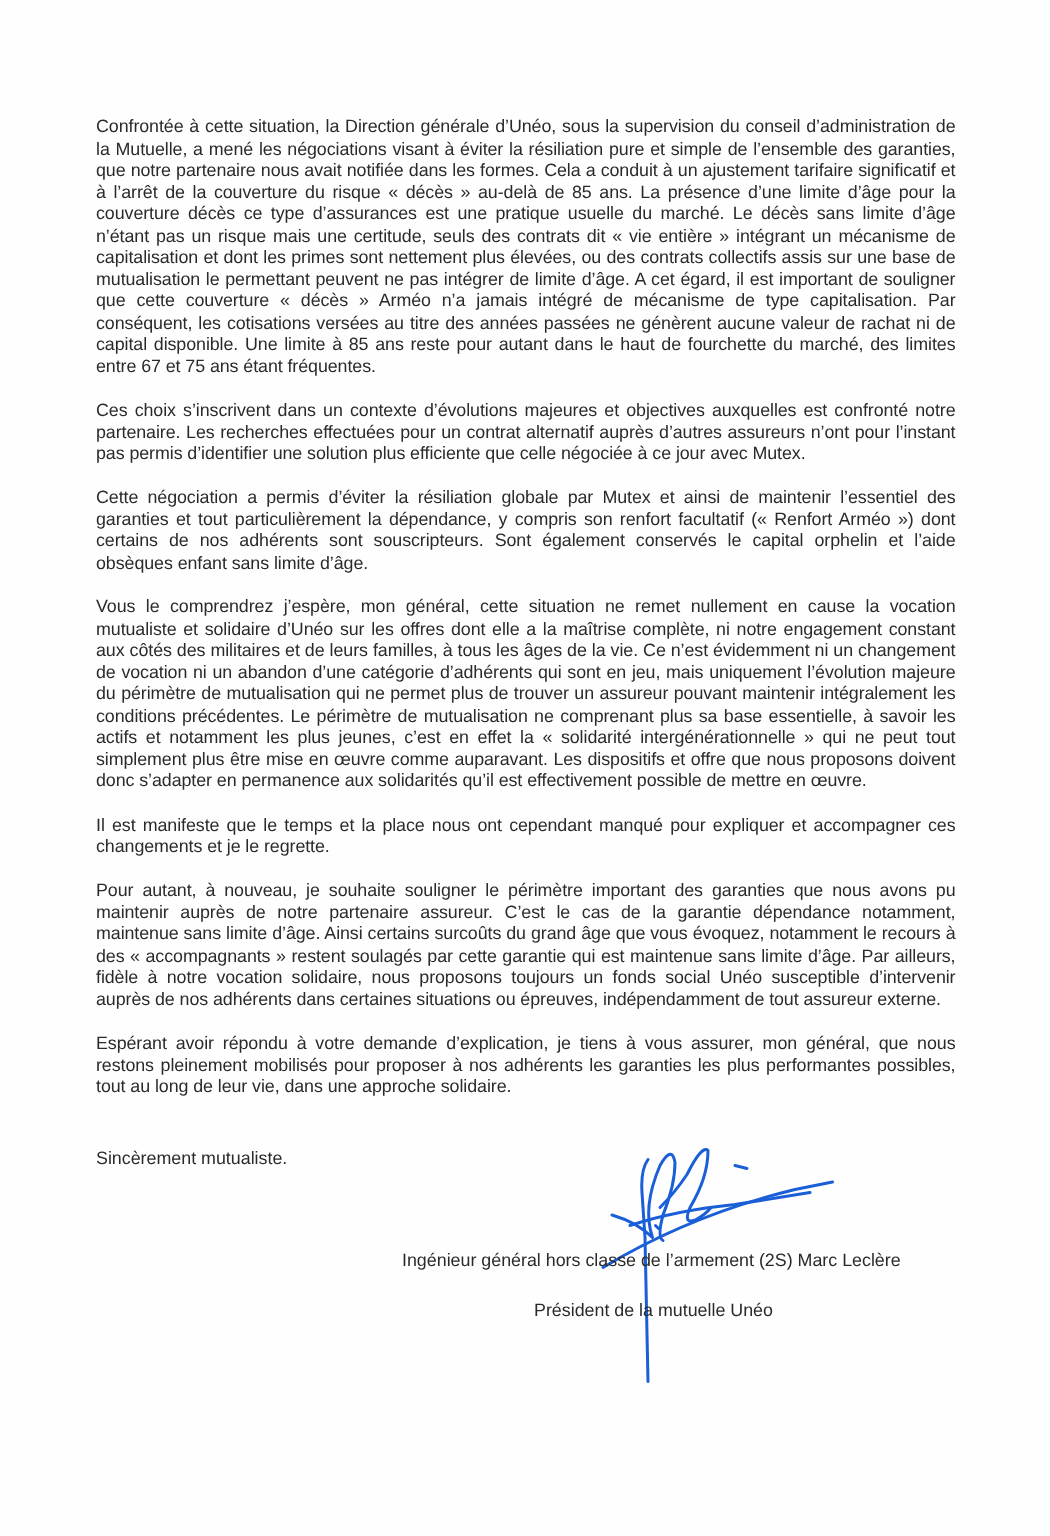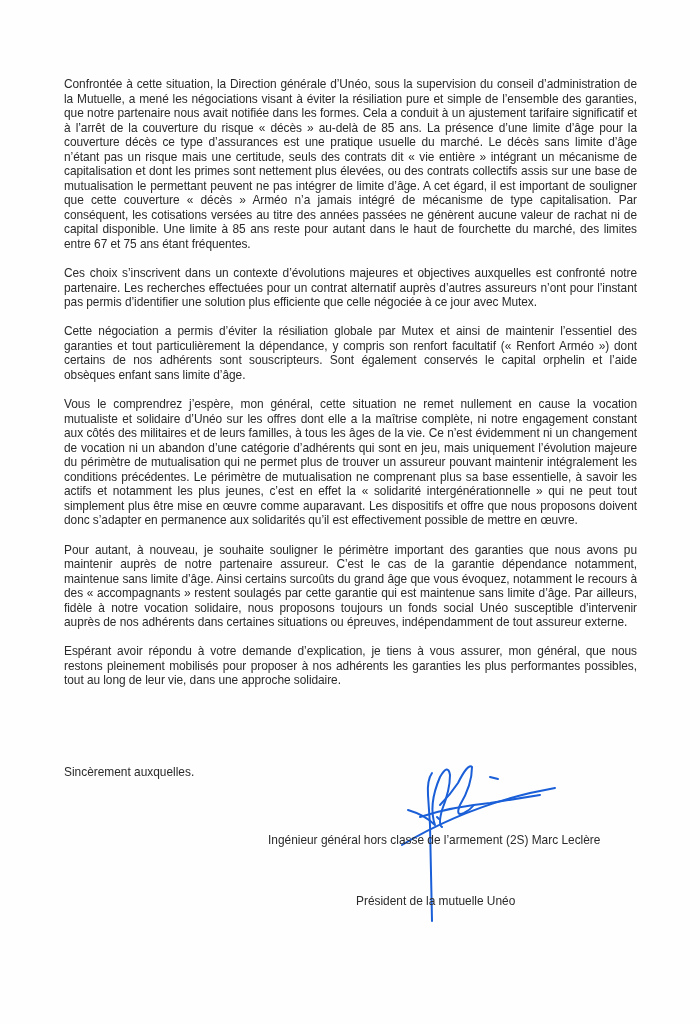--- a/index.html
+++ b/index.html
@@ -20,43 +20,44 @@
       position: absolute; left: 64px; top: 765px;
       font-family: "Liberation Sans", sans-serif; font-size: 11.9px; color: #2a2a2a;
     }
     .sig-title {
       position: absolute; left: 268px; top: 833px;
       font-family: "Liberation Sans", sans-serif; font-size: 11.9px; color: #2a2a2a;
       white-space: nowrap;
       text-align: right;
     }
     .sig-role {
-      position: absolute; left: 356px; top: 894px;
+      position: absolute; left: 356px; top: 866px;
       font-family: "Liberation Sans", sans-serif; font-size: 11.9px; color: #2a2a2a;
       white-space: nowrap;
     }
     .signature {
       position: absolute; left: 380px; top: 755px; width: 200px; height: 175px;
       pointer-events: none;
     }
   </style>
 </head>
 <body>
 
 <div class="page">
   <div class="body-text">
     <p>Confrontée à cette situation, la Direction générale d’Unéo, sous la supervision du conseil d’administration de la Mutuelle, a mené les négociations visant à éviter la résiliation pure et simple de l’ensemble des garanties, que notre partenaire nous avait notifiée dans les formes. Cela a conduit à un ajustement tarifaire significatif et à l’arrêt de la couverture du risque « décès » au-delà de 85 ans. La présence d’une limite d’âge pour la couverture décès ce type d’assurances est une pratique usuelle du marché. Le décès sans limite d’âge n’étant pas un risque mais une certitude, seuls des contrats dit « vie entière » intégrant un mécanisme de capitalisation et dont les primes sont nettement plus élevées, ou des contrats collectifs assis sur une base de mutualisation le permettant peuvent ne pas intégrer de limite d’âge. A cet égard, il est important de souligner que cette couverture « décès » Arméo n’a jamais intégré de mécanisme de type capitalisation. Par conséquent, les cotisations versées au titre des années passées ne génèrent aucune valeur de rachat ni de capital disponible. Une limite à 85 ans reste pour autant dans le haut de fourchette du marché, des limites entre 67 et 75 ans étant fréquentes.</p>
     <p>Ces choix s’inscrivent dans un contexte d’évolutions majeures et objectives auxquelles est confronté notre partenaire. Les recherches effectuées pour un contrat alternatif auprès d’autres assureurs n’ont pour l’instant pas permis d’identifier une solution plus efficiente que celle négociée à ce jour avec Mutex.</p>
     <p>Cette négociation a permis d’éviter la résiliation globale par Mutex et ainsi de maintenir l’essentiel des garanties et tout particulièrement la dépendance, y compris son renfort facultatif (« Renfort Arméo ») dont certains de nos adhérents sont souscripteurs. Sont également conservés le capital orphelin et l’aide obsèques enfant sans limite d’âge.</p>
     <p>Vous le comprendrez j’espère, mon général, cette situation ne remet nullement en cause la vocation mutualiste et solidaire d’Unéo sur les offres dont elle a la maîtrise complète, ni notre engagement constant aux côtés des militaires et de leurs familles, à tous les âges de la vie. Ce n’est évidemment ni un changement de vocation ni un abandon d’une catégorie d’adhérents qui sont en jeu, mais uniquement l’évolution majeure du périmètre de mutualisation qui ne permet plus de trouver un assureur pouvant maintenir intégralement les conditions précédentes. Le périmètre de mutualisation ne comprenant plus sa base essentielle, à savoir les actifs et notamment les plus jeunes, c’est en effet la « solidarité intergénérationnelle » qui ne peut tout simplement plus être mise en œuvre comme auparavant. Les dispositifs et offre que nous proposons doivent donc s’adapter en permanence aux solidarités qu’il est effectivement possible de mettre en œuvre.</p>
+    <p>Il est manifeste que le temps et la place nous ont cependant manqué pour expliquer et accompagner ces changements et je le regrette.</p>
     <p>Pour autant, à nouveau, je souhaite souligner le périmètre important des garanties que nous avons pu maintenir auprès de notre partenaire assureur. C’est le cas de la garantie dépendance notamment, maintenue sans limite d’âge. Ainsi certains surcoûts du grand âge que vous évoquez, notamment le recours à des « accompagnants » restent soulagés par cette garantie qui est maintenue sans limite d’âge. Par ailleurs, fidèle à notre vocation solidaire, nous proposons toujours un fonds social Unéo susceptible d’intervenir auprès de nos adhérents dans certaines situations ou épreuves, indépendamment de tout assureur externe.</p>
     <p>Espérant avoir répondu à votre demande d’explication, je tiens à vous assurer, mon général, que nous restons pleinement mobilisés pour proposer à nos adhérents les garanties les plus performantes possibles, tout au long de leur vie, dans une approche solidaire.</p>
   </div>
 
-  <div class="closing">Sincèrement auxquelles.</div>
+  <div class="closing">Sincèrement mutualiste.</div>
 
   <svg class="signature" viewBox="0 0 200 175">
     <g fill="none" stroke="#1a5fd8" stroke-width="2" stroke-linecap="round" stroke-linejoin="round">
       <path d="M52 166 L50 70 L48 40 Q47 25 52 18"></path>
       <path d="M28 55 Q45 60 55 70 Q48 50 60 22 Q68 8 70 20 Q70 35 62 55 Q58 70 62 72"></path>
       <path d="M60 50 Q70 40 78 28 Q88 8 92 12 Q92 30 80 50 Q75 62 84 58 Q90 55 94 50"></path>
       <path d="M110 22 L118 24"></path>
       <path d="M22 90 Q80 55 150 38 Q170 34 175 33"></path>
       <path d="M40 62 Q70 52 110 48 Q135 44 160 40"></path>
       <path d="M57 62 L59 64"></path>

